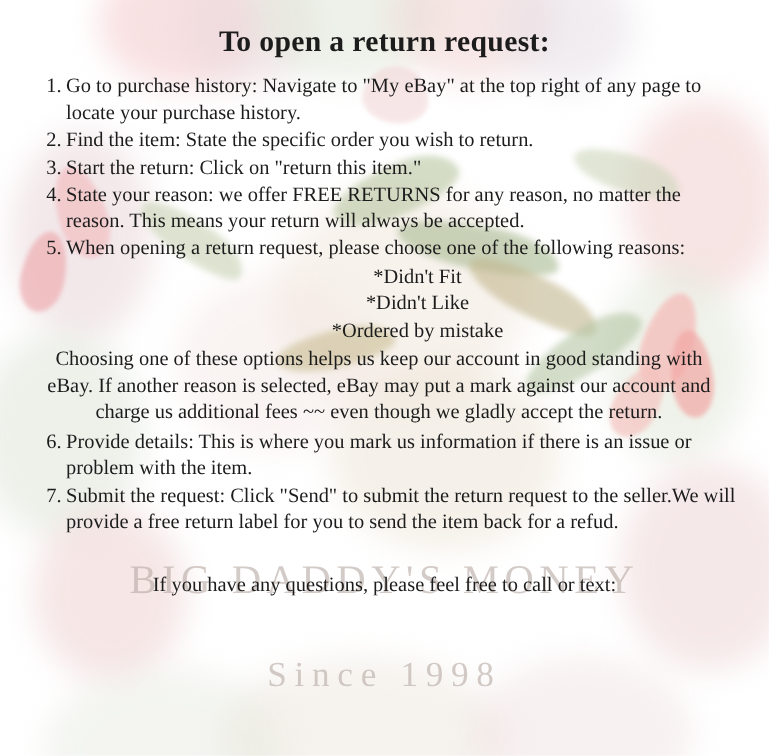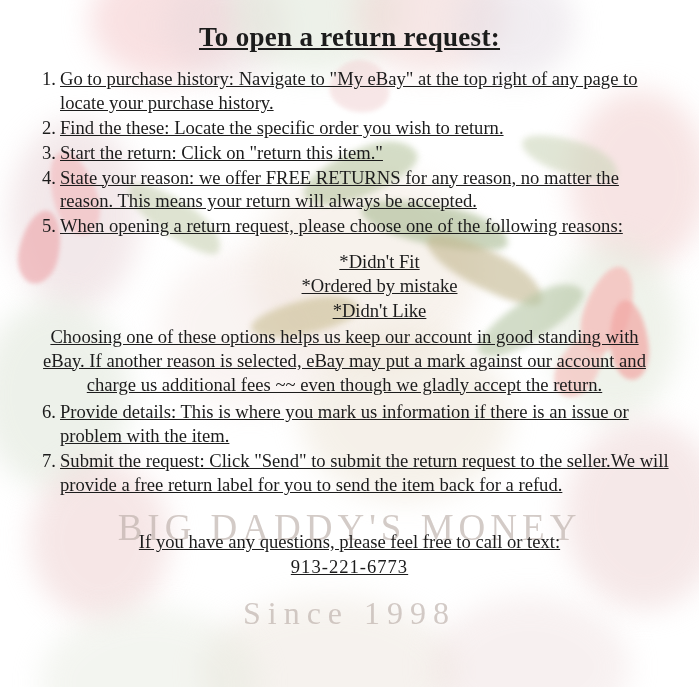--- a/index.html
+++ b/index.html
@@ -97,21 +97,20 @@
     white-space: nowrap;
   }
   .wm-main { top: 506px; font-size: 37px; letter-spacing: 5px; }
   .wm-sub  { top: 595px; font-size: 32px; letter-spacing: 7px; }
 
   
   .sheet {
     position: relative;
     z-index: 5;
     padding: 22px 26px 0 26px;
-    text-decoration: underline;
   }
   h1.title {
     margin: 0 0 14px 0;
     text-align: center;
     font-size: 27px;
     font-weight: bold;
     letter-spacing: .3px;
     font-family: "Liberation Serif", serif;
   }
 
@@ -131,21 +130,21 @@
     position: absolute;
     left: 0;
     top: 0;
     width: 30px;
     text-align: right;
   }
   ol.steps > li .body { display: block; }
   .tight { margin-bottom: 0; }
 
   .reasons {
-    margin: 12px 0 2px 0;
+    margin: 2px 0 2px 0;
     padding: 0;
     list-style: none;
     text-align: center;
     font-size: 18.6px;
     line-height: 1.3;
     padding-left: 26px;
   }
 
   .para {
     font-size: 18.6px;
@@ -211,57 +210,56 @@
 
   <ol class="steps">
 
     <li>
       <span class="num">1.</span>
       <span class="body">Go to purchase history: Navigate to "My eBay" at the top right of any page to locate your purchase history.</span>
     </li>
 
     <li>
       <span class="num">2.</span>
-      <span class="body">Find the these: Locate the specific order you wish to return.</span>
+      <span class="body">Find the item: State the specific order you wish to return.</span>
     </li>
 
     <li>
       <span class="num">3.</span>
       <span class="body">Start the return: Click on "return this item."</span>
     </li>
 
     <li>
       <span class="num">4.</span>
       <span class="body">State your reason: we offer FREE RETURNS for any reason, no matter the reason. This means your return will always be accepted.</span>
     </li>
 
     <li class="tight">
       <span class="num">5.</span>
       <span class="body">When opening a return request, please choose one of the following reasons:</span>
 
       <ul class="reasons">
         <li>*Didn't Fit</li>
+        <li>*Didn't Like</li>
         <li>*Ordered by mistake</li>
-        <li>*Didn't Like</li>
       </ul>
     </li>
   </ol>
 
   <p class="para">Choosing one of these options helps us keep our account in good standing with eBay. If another reason is selected, eBay may put a mark against our account and charge us additional fees ~~ even though we gladly accept the return.</p>
 
   <ol class="steps">
     <li>
       <span class="num">6.</span>
       <span class="body">Provide details: This is where you mark us information if there is an issue or problem with the item.</span>
     </li>
 
     <li>
       <span class="num">7.</span>
       <span class="body">Submit the request: Click "Send" to submit the return request to the seller.We will provide a free return label for you to send the item back for a refud.</span>
     </li>
   </ol>
 
   <div class="closing">
     <div>If you have any questions, please feel free to call or text:</div>
-    <div class="phone">913-221-6773</div>
   </div>
 
 </div>
 
 </body></html>

